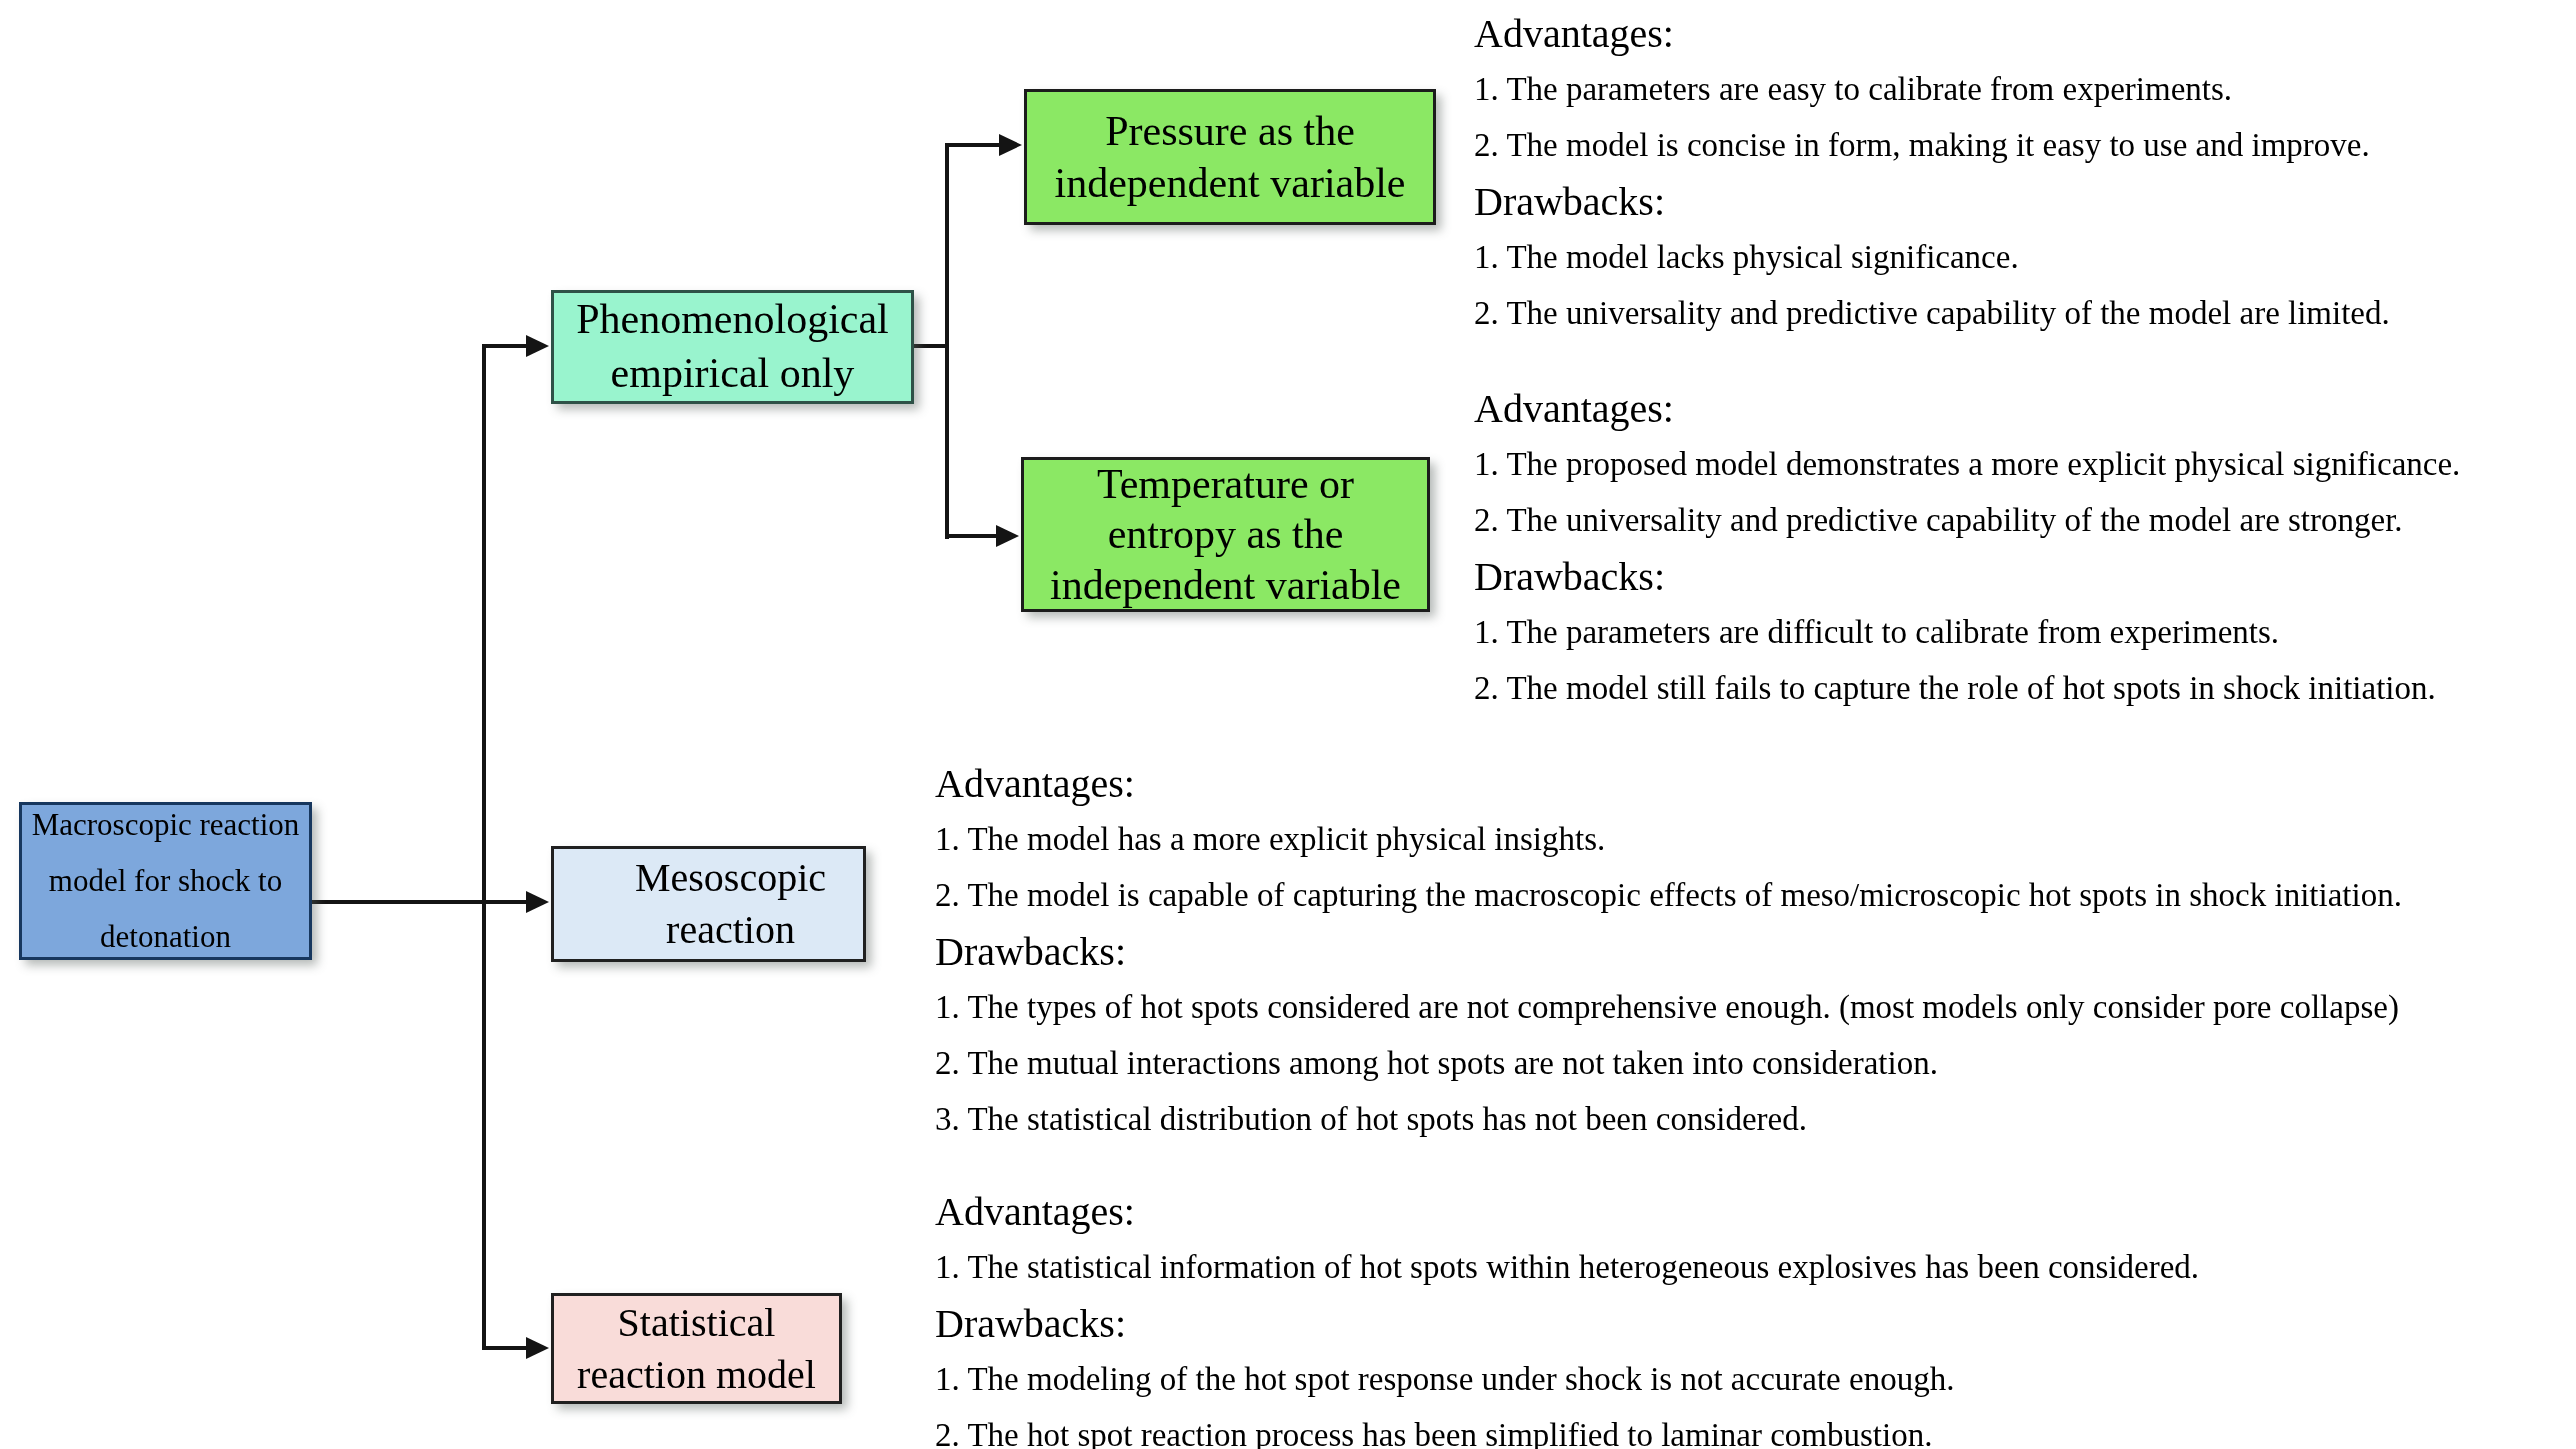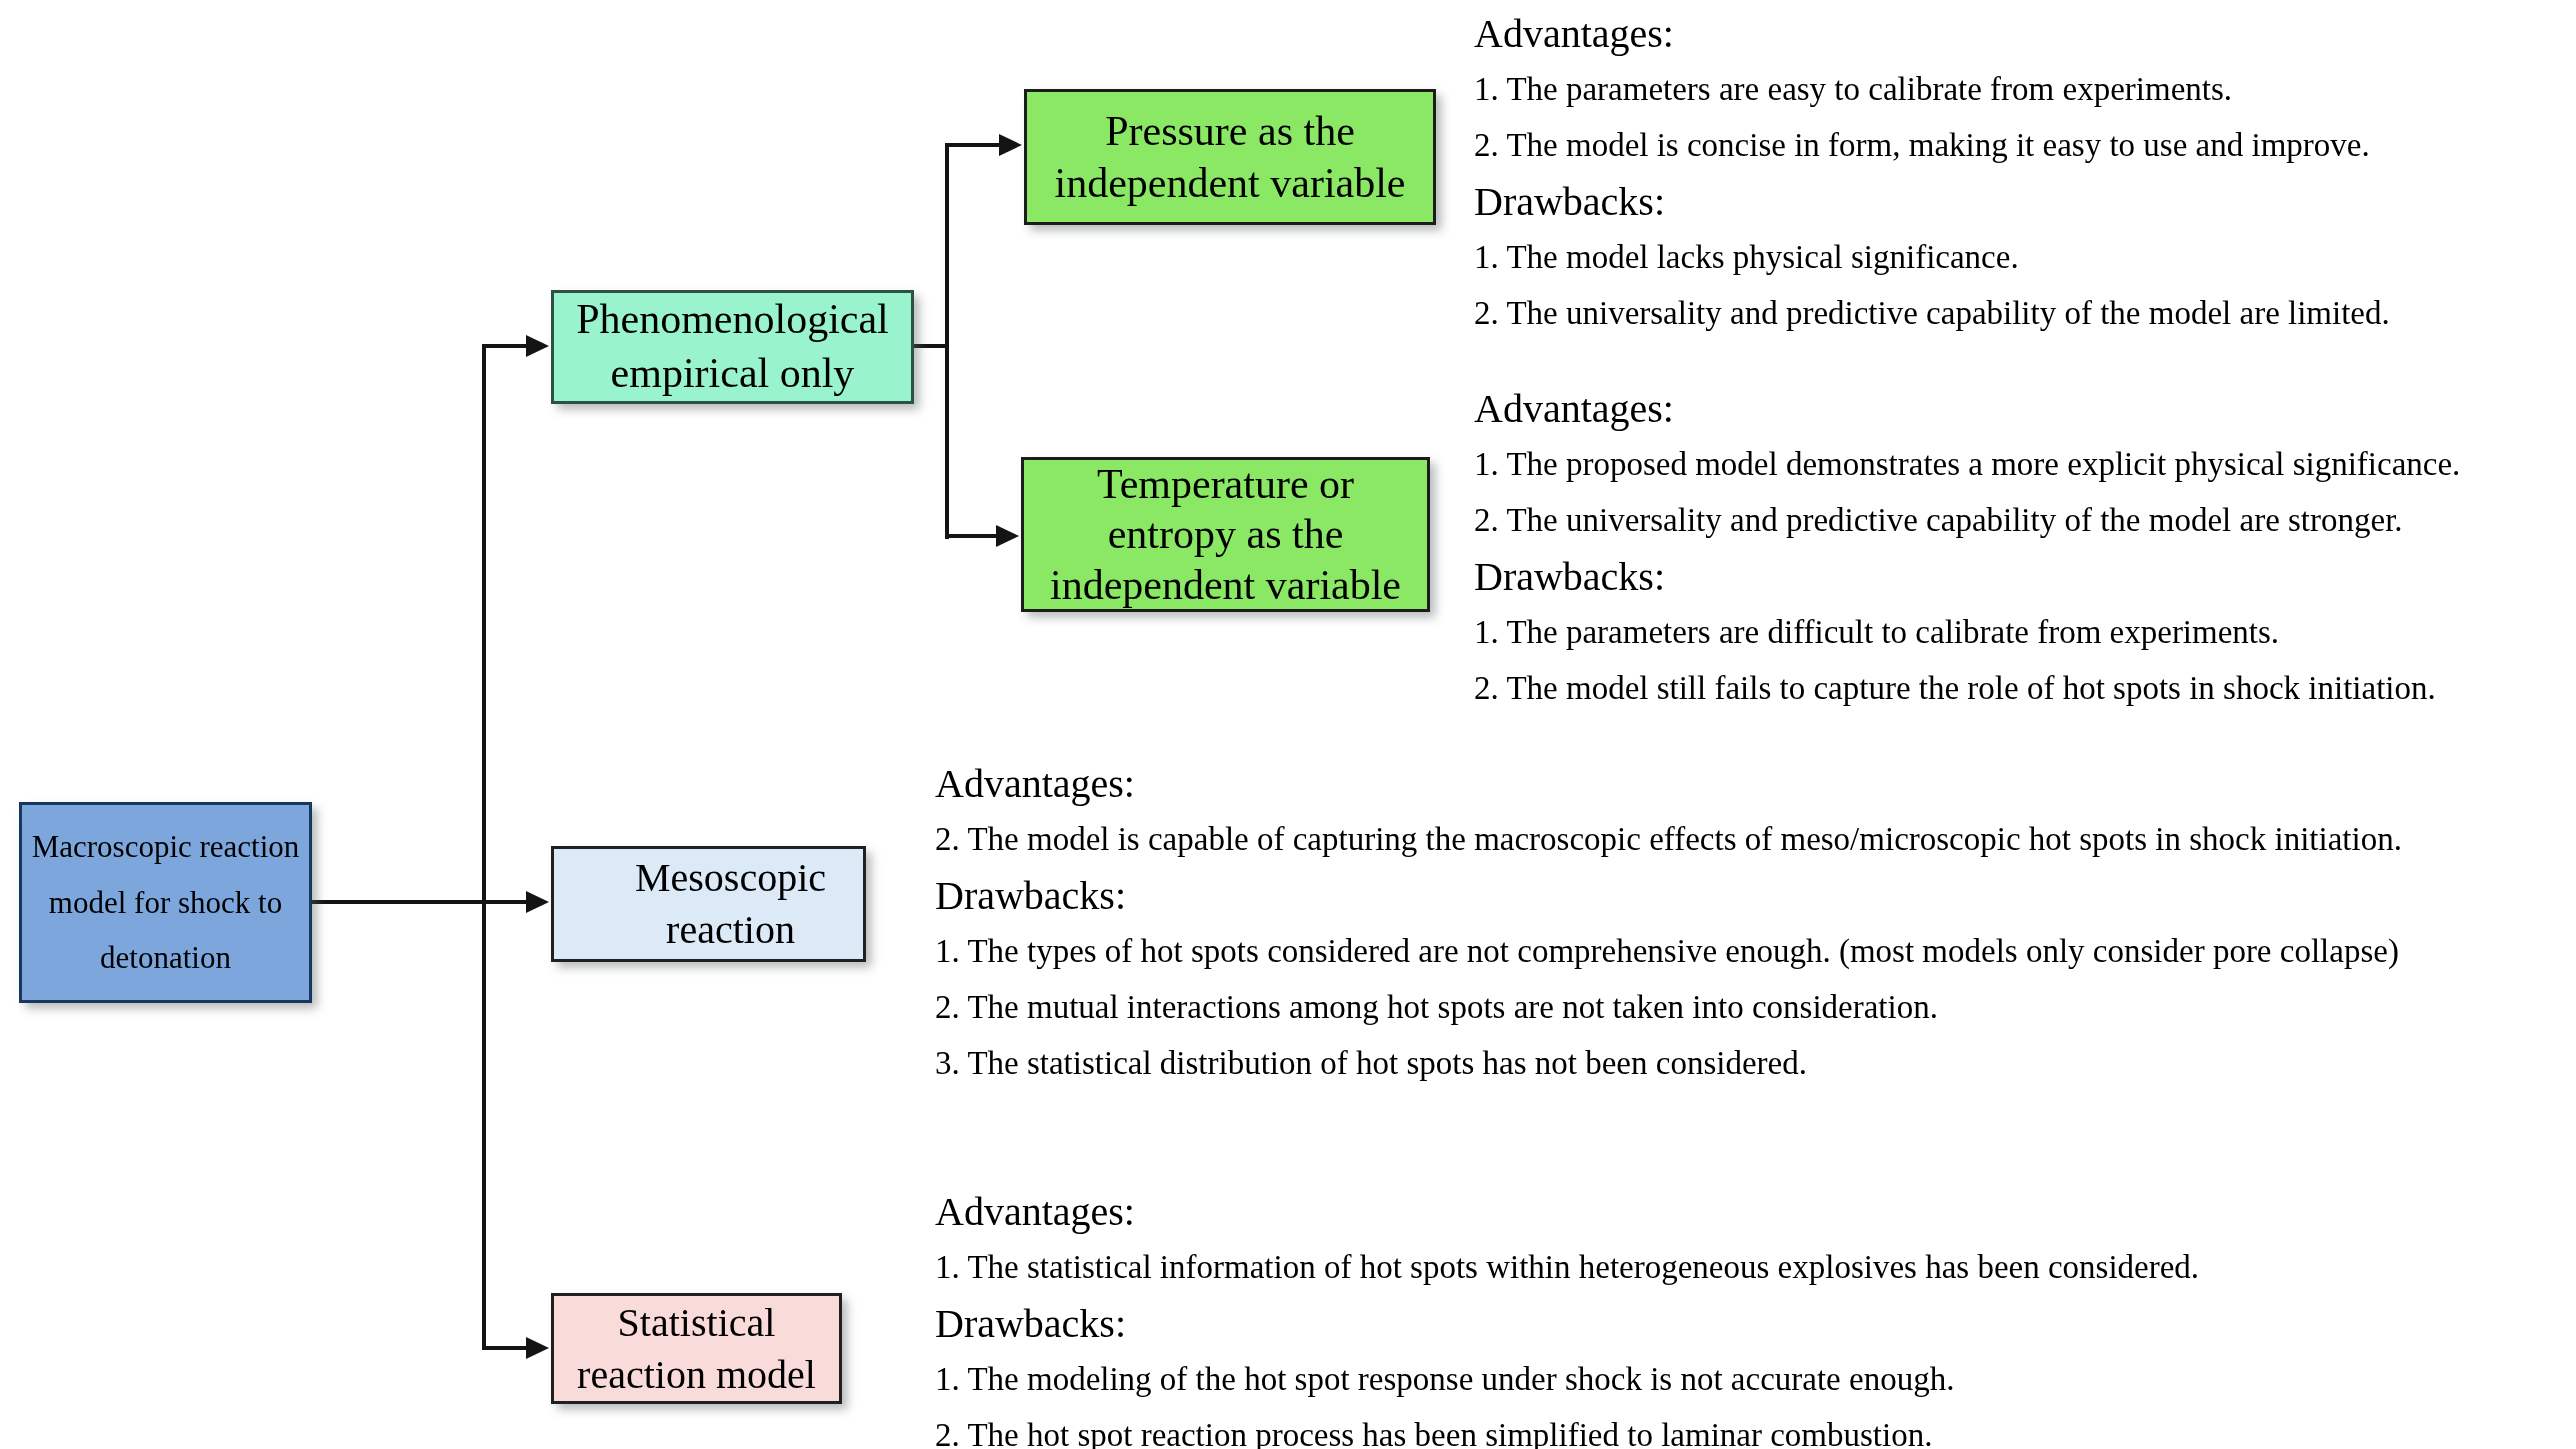--- a/index.html
+++ b/index.html
@@ -18,21 +18,21 @@
   .nbox {
     position:absolute;
     border:3.4px solid #000;
     display:flex; flex-direction:column;
     justify-content:center; align-items:center;
     text-align:center;
     box-shadow:5.5px 6.1px 9.5px rgba(90,100,95,.45);
   }
   .nbox .bl { display:block; white-space:nowrap; }
 
-  .box-root   { left:19px;   top:802px; width:293px; height:201px; font-size:31px; line-height:1.8; }
+  .box-root   { left:19px;   top:802px; width:293px; height:158px; font-size:31px; line-height:1.8; }
   .box-phen   { left:551px;  top:290px;  width:363px; height:114px; font-size:42px; line-height:1.28; }
   .box-press  { left:1024px; top:89px;  width:412px; height:136px; font-size:42px; line-height:1.25; }
   .box-temp   { left:1021px; top:457px;  width:409px; height:155px; font-size:42px; line-height:1.2; }
   .box-meso   { left:551px;  top:846px; width:315px; height:116px; font-size:40px; line-height:1.3; }
   .box-stat   { left:551px;  top:1293px; width:291px; height:111px; font-size:40px; line-height:1.3; }
 
   
   .cline { position:absolute; background:#141414; }
   .trunk-v        { left:482px;  top:344px;  width:4.1px;   height:1006px; }
   .root-meso-h    { left:311px;  top:900px; width:215px; height:4.1px; }
@@ -133,20 +133,21 @@
     <div class="tline thead">Advantages:</div>
     <div class="tline">1. The proposed model demonstrates a more explicit physical significance.</div>
     <div class="tline">2. The universality and predictive capability of the model are stronger.</div>
     <div class="tline thead">Drawbacks:</div>
     <div class="tline">1. The parameters are difficult to calibrate from experiments.</div>
     <div class="tline">2. The model still fails to capture the role of hot spots in shock initiation.</div>
   </div>
 
   <div class="tcol col-meso">
     <div class="tline thead">Advantages:</div>
+    <div class="tline">1. The model has a more explicit physical insights.</div>
     <div class="tline">2. The model is capable of capturing the macroscopic effects of meso/microscopic hot spots in shock initiation.</div>
     <div class="tline thead">Drawbacks:</div>
     <div class="tline">1. The types of hot spots considered are not comprehensive enough. (most models only consider pore collapse)</div>
     <div class="tline">2. The mutual interactions among hot spots are not taken into consideration.</div>
     <div class="tline">3. The statistical distribution of hot spots has not been considered.</div>
   </div>
 
   <div class="tcol col-stat">
     <div class="tline thead">Advantages:</div>
     <div class="tline">1. The statistical information of hot spots within heterogeneous explosives has been considered.</div>

